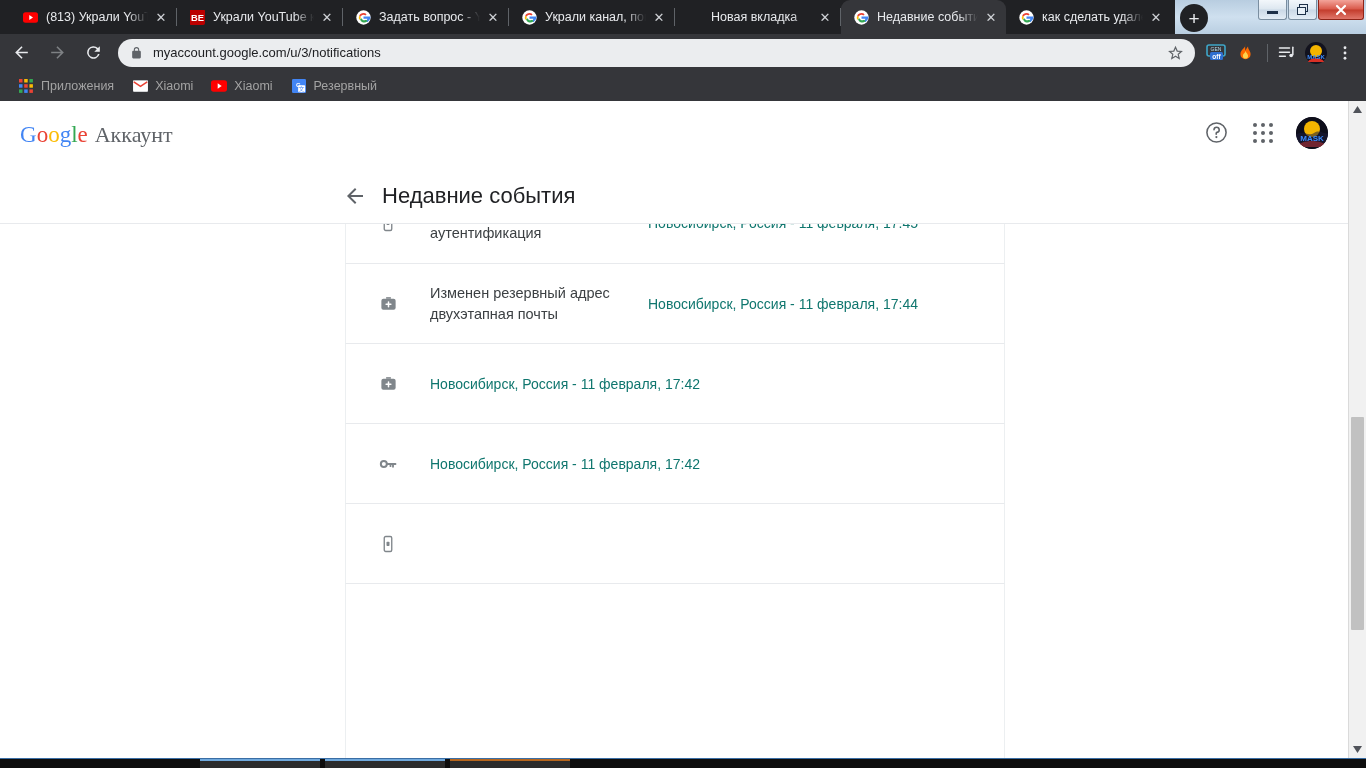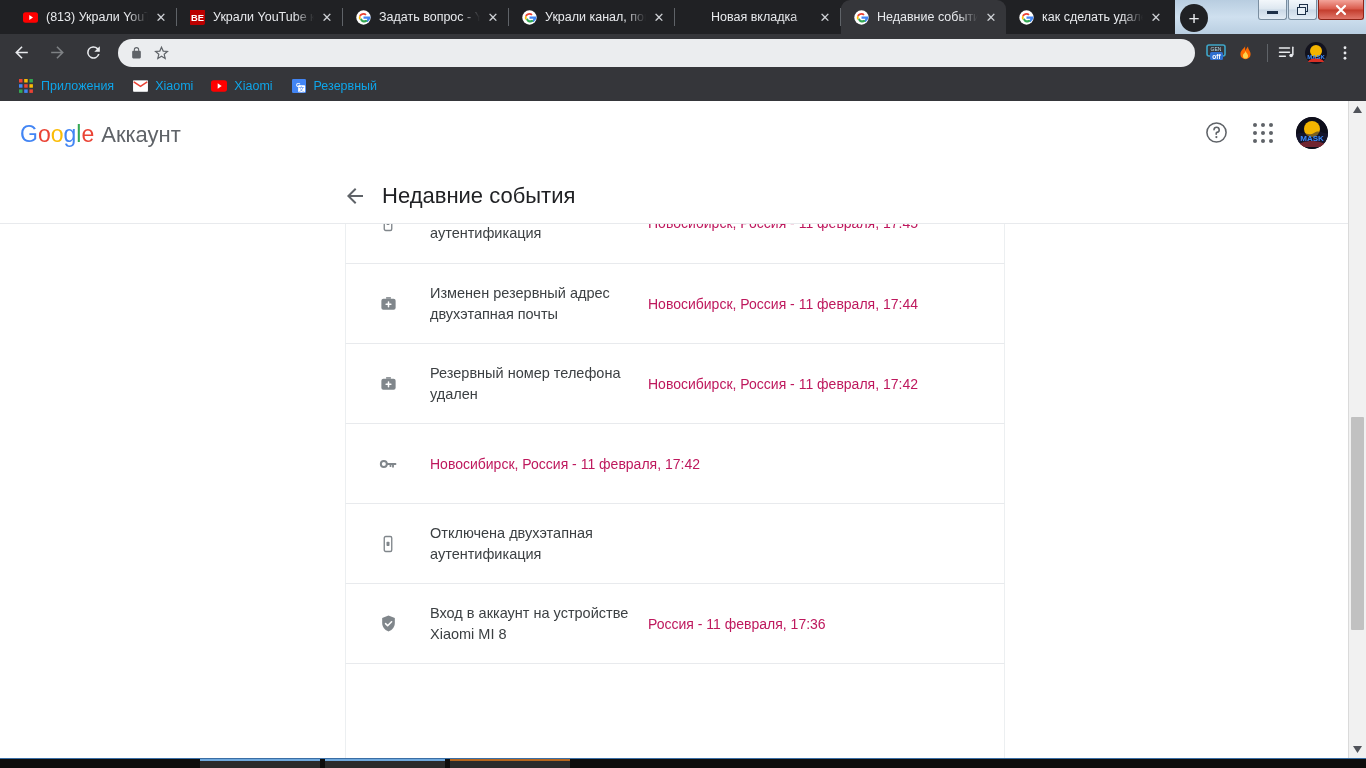--- a/index.html
+++ b/index.html
@@ -126,21 +126,21 @@
 
   .bookmarks {
     position: absolute; top: 71px; left: 0; width: 1366px; height: 30px;
     background: #35363a;
     display: flex; align-items: center;
     padding-left: 10px;
   }
   .bm {
     display: flex; align-items: center; height: 24px;
     padding: 0 8px; margin-right: 2px; border-radius: 4px;
-    color: #0ea5e9; font-size: 12.5px;
+    color: #a3a3a3; font-size: 12.5px;
   }
   .bm-icon { width: 16px; height: 16px; margin-right: 7px; display:flex;
              align-items:center; justify-content:center; flex-shrink:0;}
 
   
   .viewport {
     position: absolute; top: 101px; left: 0;
     width: 1366px; height: 657px;
     background: #ffffff;
     overflow: hidden;
@@ -151,20 +151,21 @@
 
   .ga-header {
     position: absolute; top: 0; left: 0; width: 1348px; height: 68px;
     background: #fff; z-index: 6;
     display: flex; align-items: center;
   }
   .ga-logo {
     position: absolute; left: 20px; top: 22px;
     font-size: 23px; letter-spacing: 0; line-height: 1;
     white-space: nowrap;
+    font-family: Liberation Serif, serif;
   }
   .ga-logo .g1 { color:#4285F4; } .ga-logo .o1 { color:#EA4335; }
   .ga-logo .o2 { color:#FBBC05; } .ga-logo .g2 { color:#4285F4; }
   .ga-logo .l1 { color:#34A853; } .ga-logo .e1 { color:#EA4335; }
   .ga-logo .word { color:#5F6368; font-size:22px; margin-left:7px; }
   .ga-actions {
     position: absolute; right: 20px; top: 16px;
     display: flex; align-items: center; gap: 20px;
   }
   .ga-help { width:26px; height:26px; color:#5f6368; }
@@ -221,21 +222,21 @@
     display: flex; align-items: center; justify-content: center;
     color: #80868b;
   }
   .ev-title {
     width: 218px; flex-shrink: 0;
     font-size: 14.5px; line-height: 21px; color: #3c4043;
     padding-right: 10px;
   }
   .ev-meta {
     flex: 1 1 auto;
-    font-size: 14px; color: #be185d; line-height: 20px;
+    font-size: 14px; color: #0f766e; line-height: 20px;
   }
 
   
   .events-clip {
     position:absolute; left:345px; top:123px; width:660px; height:534px;
     overflow:hidden; z-index:4;
   }
 
   
   .rule-left {
@@ -407,20 +408,21 @@
           <path d="M17.65 6.35A8 8 0 1 0 19.7 14h-2.1A6 6 0 1 1 12 6a5.9 5.9 0 0 1 4.2 1.8L13 11h7V4z" fill="currentColor"></path>
         </svg>
     </div>
 
     <div class="omnibox">
       <span class="omnibox-lock">
         <svg width="13" height="14" viewBox="0 0 24 24">
             <path d="M18 8h-1V6a5 5 0 0 0-10 0v2H6a2 2 0 0 0-2 2v10a2 2 0 0 0 2 2h12a2 2 0 0 0 2-2V10a2 2 0 0 0-2-2zM9 6a3 3 0 0 1 6 0v2H9z" fill="#5f6368"></path>
           </svg>
       </span>
+      <span class="omnibox-url" title="myaccount.google.com/u/3/notifications">myaccount.google.com/u/3/notifications</span>
       <span class="omnibox-star">
         <svg width="17" height="17" viewBox="0 0 24 24">
             <path d="M12 17.3l-5.2 3.1 1.4-5.9-4.6-4 6-.5L12 4.5l2.4 5.5 6 .5-4.6 4 1.4 5.9z" fill="none" stroke="#5f6368" stroke-width="1.7"></path>
           </svg>
       </span>
     </div>
 
     <div class="tb-ext">
       <svg width="22" height="22" viewBox="0 0 22 22">
         <rect x="2" y="3" width="18" height="11" rx="2" fill="none" stroke="#3ea6c8" stroke-width="1.6"></rect>
@@ -607,55 +609,43 @@
         </div>
 
         <div class="event-row">
           <div class="ev-icon">
             <svg width="19" height="19" viewBox="0 0 24 24">
                   <path d="M9 4h6v2h-6z" fill="currentColor"></path>
                   <rect x="3" y="6" width="18" height="14" rx="2.5" fill="currentColor"></rect>
                   <path d="M12 10v6M9 13h6" stroke="#fff" stroke-width="1.9" stroke-linecap="round"></path>
                 </svg>
           </div>
-          <div class="ev-title">Резервный номер телефона удален</div>
           <div class="ev-meta">Новосибирск, Россия - 11 февраля, 17:42</div>
         </div>
 
         <div class="event-row">
           <div class="ev-icon">
             <svg width="20" height="20" viewBox="0 0 24 24">
                   <circle cx="7" cy="12" r="3.6" fill="none" stroke="currentColor" stroke-width="2.4"></circle>
                   <path d="M10.6 12H21M18 12v3.4M15 12v2.6" stroke="currentColor" stroke-width="2.2" stroke-linecap="round"></path>
                 </svg>
           </div>
           <div class="ev-meta">Новосибирск, Россия - 11 февраля, 17:42</div>
         </div>
 
         <div class="event-row">
           <div class="ev-icon">
             <svg width="18" height="18" viewBox="0 0 24 24">
                   <rect x="7" y="2" width="10" height="20" rx="2" fill="none" stroke="currentColor" stroke-width="1.8"></rect>
                   <rect x="10" y="9" width="4" height="5.5" rx="1" fill="currentColor"></rect>
                 </svg>
           </div>
-          <div class="ev-title">Отключена двухэтапная аутентификация</div>
-        </div>
-
-
-        <div class="event-row">
-          <div class="ev-icon">
-            <svg width="19" height="19" viewBox="0 0 24 24">
-                  <path d="M12 2l8 3.2v6.3c0 5-3.4 9.3-8 10.5-4.6-1.2-8-5.5-8-10.5V5.2z" fill="currentColor"></path>
-                  <path d="M8.3 12.2l2.6 2.6 5-5" fill="none" stroke="#fff" stroke-width="2" stroke-linecap="round" stroke-linejoin="round"></path>
-                </svg>
-          </div>
-          <div class="ev-title">Вход в аккаунт на устройстве Xiaomi MI 8</div>
-          <div class="ev-meta">Россия - 11 февраля, 17:36</div>
-        </div>
+        </div>
+
+
 
         <div class="event-row"></div>
 
       </div>
       </div>
 
     </div>
   </div>
 
   <div class="scrollbar">

